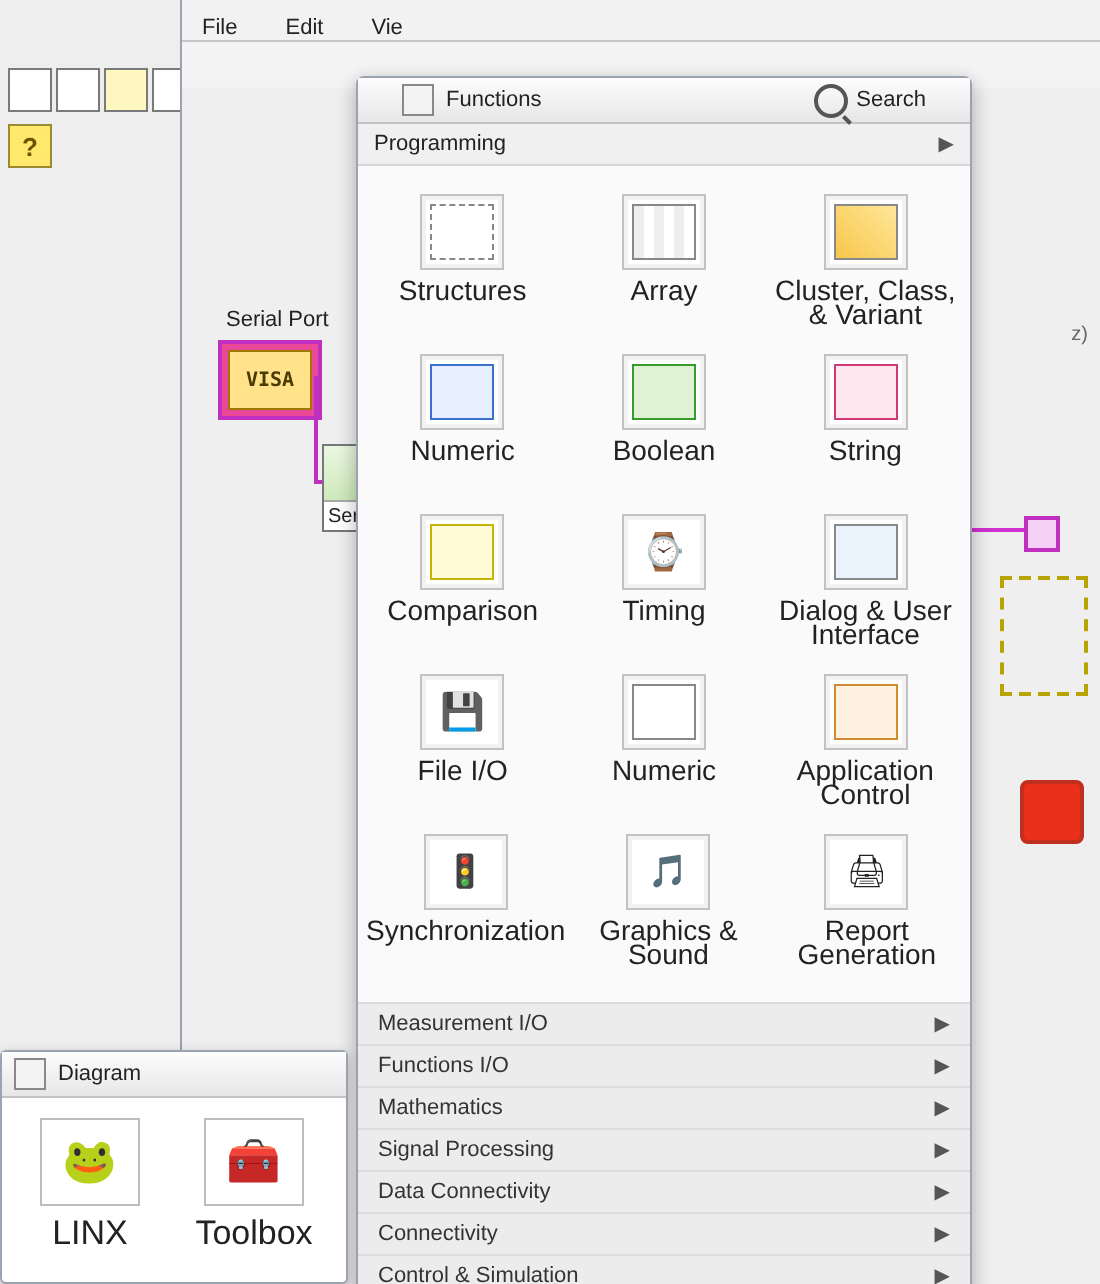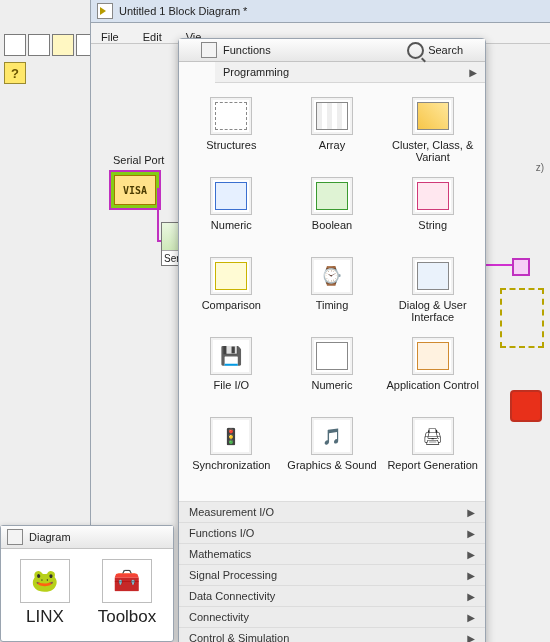--- a/index.html
+++ b/index.html
@@ -46,21 +46,21 @@
   }
   .bd-canvas{
     position:absolute;left:0;right:0;top:44px;bottom:0;
     background:#efefef;
   }
   .serial-label{
     position:absolute;left:22px;top:110px;font-size:11px;color:#222;
   }
   .visa-node{
     position:absolute;left:18px;top:126px;width:48px;height:36px;
-    border:2px solid #c030c0;background:#84cc16;
+    border:2px solid #c030c0;background:#ec4899;
   }
   .visa-node-body{
     position:absolute;left:3px;top:3px;right:3px;bottom:3px;
     background:#ffe28a;border:1px solid #a07800;
     display:flex;align-items:center;justify-content:center;
     font-family:monospace;font-size:10px;color:#4a3b00;font-weight:bold;
   }
   .pink-wire{position:absolute;background:#c030c0;}
   .sub-node{
     position:absolute;left:70px;top:178px;width:44px;height:42px;
@@ -129,41 +129,40 @@
   }
   .fn-pin{width:14px;height:14px;border:1px solid #888;background:#f3f3f3;}
   .fn-title-label{flex:1;font-size:11px;}
   .fn-search{display:flex;align-items:center;gap:4px;font-size:11px;}
   .fn-search-icon{width:13px;height:13px;border:2px solid #555;border-radius:50%;position:relative;}
   .fn-search-icon::after{content:'';position:absolute;right:-4px;bottom:-4px;width:5px;height:2px;background:#555;transform:rotate(45deg);}
   .fn-section{
     height:20px;display:flex;align-items:center;justify-content:space-between;
     padding:0 8px;background:#f0f0f0;border-bottom:1px solid #d6d6d6;
     font-size:11px;
-    margin-left:36px;
   }
   .fn-section .arrow{font-size:10px;color:#555;}
 
   .fn-grid{padding:10px 2px 8px 2px;}
   .fn-row{display:flex;}
   .fn-item{
     flex:1;display:flex;flex-direction:column;align-items:center;gap:4px;
     padding:4px 2px 10px 2px;
   }
   .fn-icon{
     width:40px;height:36px;background:#fff;border:1px solid #c2c2c2;
     box-shadow:inset 0 0 0 2px #f2f2f2;
     display:flex;align-items:center;justify-content:center;font-size:17px;
     position:relative;
   }
   .fn-icon .mini{
     position:absolute;left:4px;top:4px;right:4px;bottom:4px;
     border:1px solid #888;background:#fff;
   }
-  .fn-lbl{font-size:11px;text-align:center;line-height:12px;min-height:24px;}
+  .fn-lbl{font-size:14px;text-align:center;line-height:12px;min-height:24px;}
 
   
   .fn-cats{background:#ececec;}
   .fn-cat{
     height:20px;display:flex;align-items:center;justify-content:space-between;
     padding:0 10px;font-size:11px;border-top:1px solid #dcdcdc;
     color:#333;
     gap:36px;
   }
   .fn-cat .chev{font-size:10px;color:#555;}
@@ -193,24 +192,20 @@
     <div class="tb ylw"></div>
     <div class="tb"></div>
   </div>
   <div class="tool-help">
     <span>?</span>
   </div>
   <div class="tools-sep"></div>
 </div>
 
 <div class="bd-window">
-  <div class="bd-titlebar">
-    <span class="bd-title-icon"></span>
-    <span>Untitled 1 Block Diagram *</span>
-  </div>
   <div class="bd-menubar">
     <span>File</span>
     <span>Edit</span>
     <span>Vie</span>
   </div>
 
   <div class="bd-canvas">
     <span class="serial-label">Serial Port</span>
     <div class="visa-node">
       <div class="visa-node-body">VISA</div>

